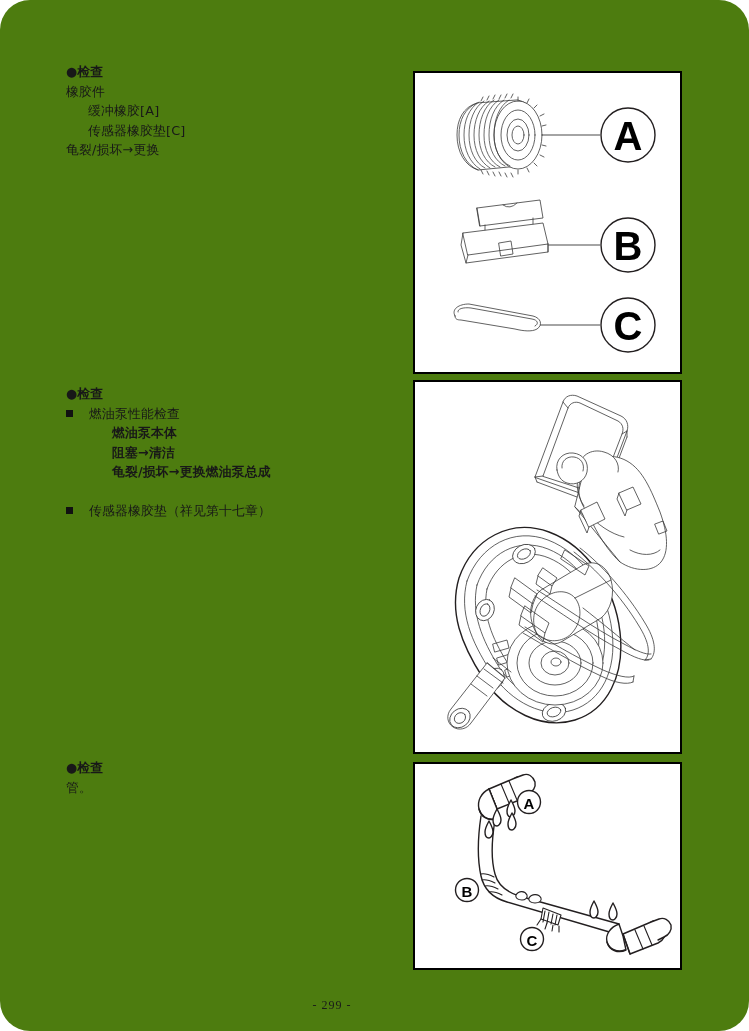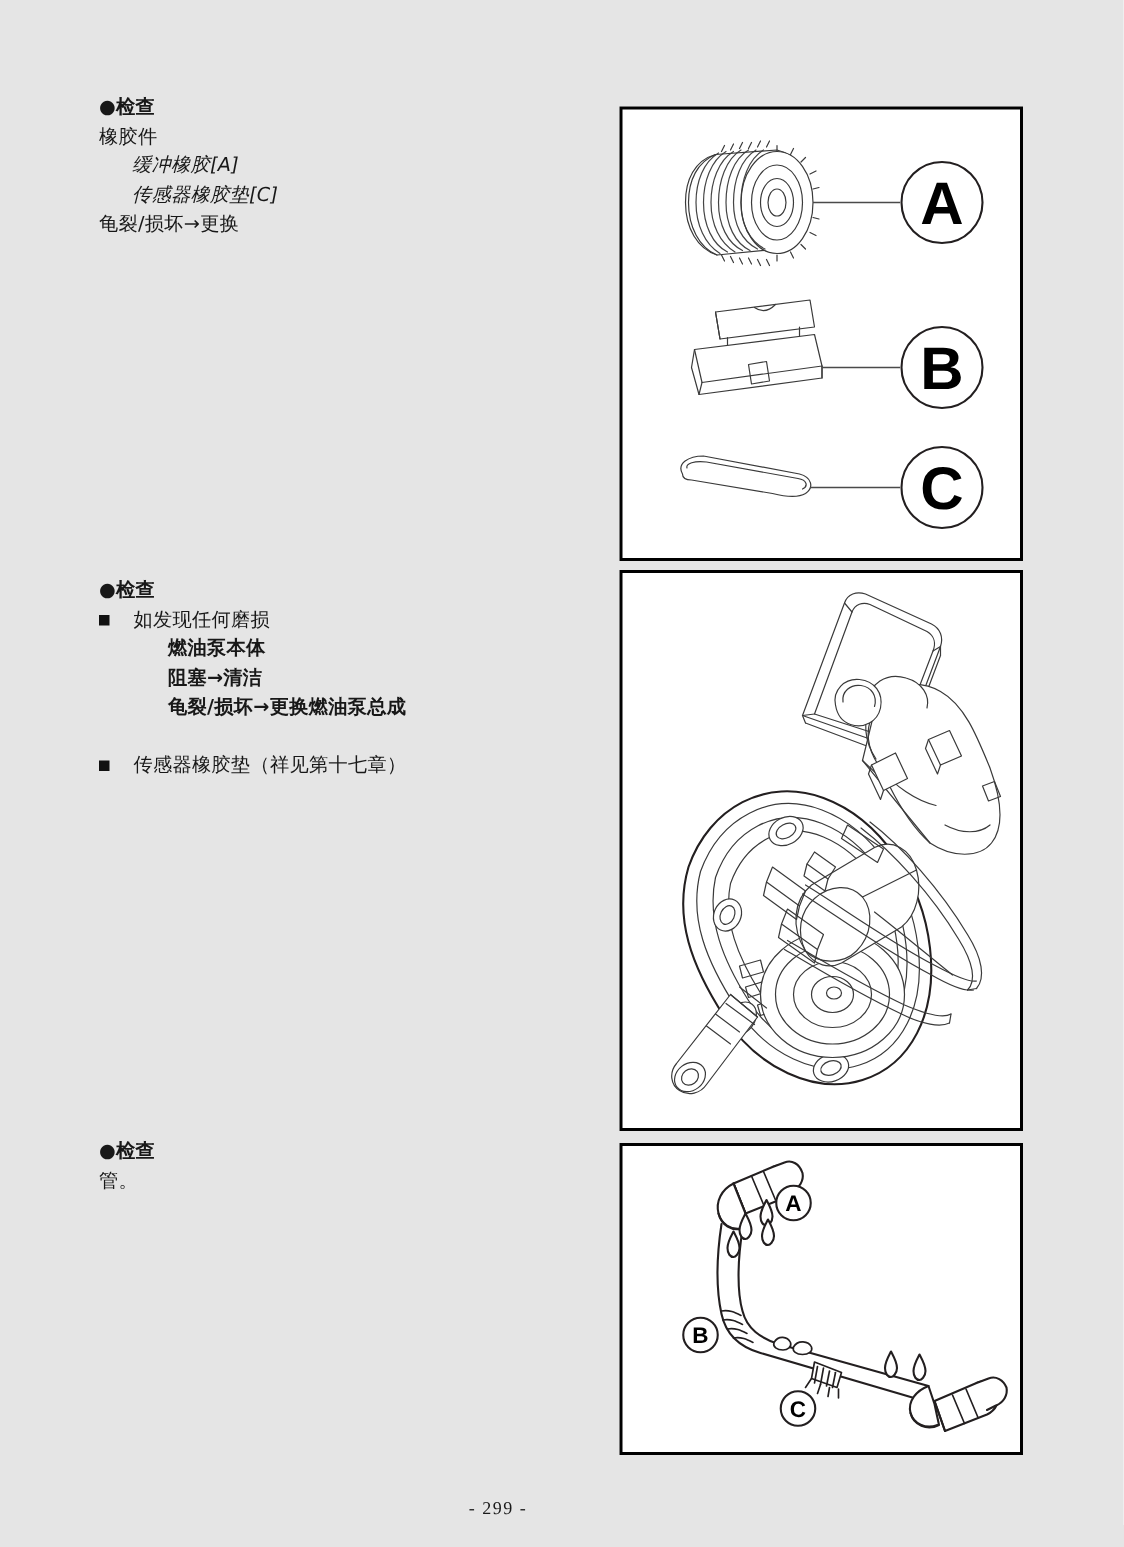--- a/index.html
+++ b/index.html
@@ -13,33 +13,34 @@
     height: 1031px;
     position: relative;
     font-family: "DejaVu Sans", "Liberation Sans", sans-serif;
     color: #1a1a1a;
     overflow: hidden;
   }
 
   .page {
     position: absolute;
     inset: 0;
-    background: #e5e5e5;
+    background: #4d7c0f;
+    border-radius: 30px;
   }
   .txt-block { position: absolute; width: 320px; }
   .line {
     font-size: 12.8px;
     line-height: 19.5px;
     letter-spacing: 0.2px;
     white-space: pre-wrap;
     color: #181818;
   }
   .line.heading { font-weight: 600; }
   .ind-0 { padding-left: 0; }
-  .ind-1 { padding-left: 22px; font-style: italic; }
+  .ind-1 { padding-left: 22px; }
   .ind-2 { padding-left: 46px; font-weight: bold; }
   .bullet-row { display: flex; align-items: flex-start; }
   .sq-bullet {
     display: inline-block;
     width: 7px; height: 7px;
     background: #111;
     margin-top: 6px;
     margin-right: 16px;
     flex: 0 0 auto;
   }
@@ -91,21 +92,21 @@
     <div class="line ind-1">缓冲橡胶[A]</div>
     <div class="line ind-1">传感器橡胶垫[C]</div>
     <div class="line ind-0">龟裂/损坏→更换</div>
   </div>
 
   <div class="txt-block" style="left:66px; top:384px;">
     <div class="line heading ind-0">●检查</div>
 
     <div class="bullet-row">
       <span class="sq-bullet"></span>
-      <span class="line">如发现任何磨损</span>
+      <span class="line">燃油泵性能检查</span>
     </div>
 
     <div class="line ind-2">燃油泵本体</div>
     <div class="line ind-2">阻塞→清洁</div>
     <div class="line ind-2">龟裂/损坏→更换燃油泵总成</div>
 
     <div class="spacer-line"></div>
 
     <div class="bullet-row">
       <span class="sq-bullet"></span>

